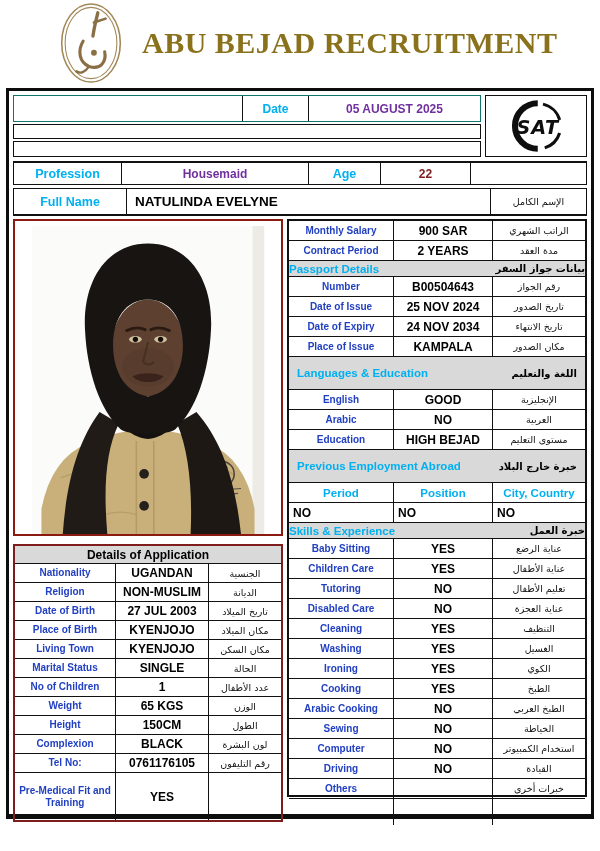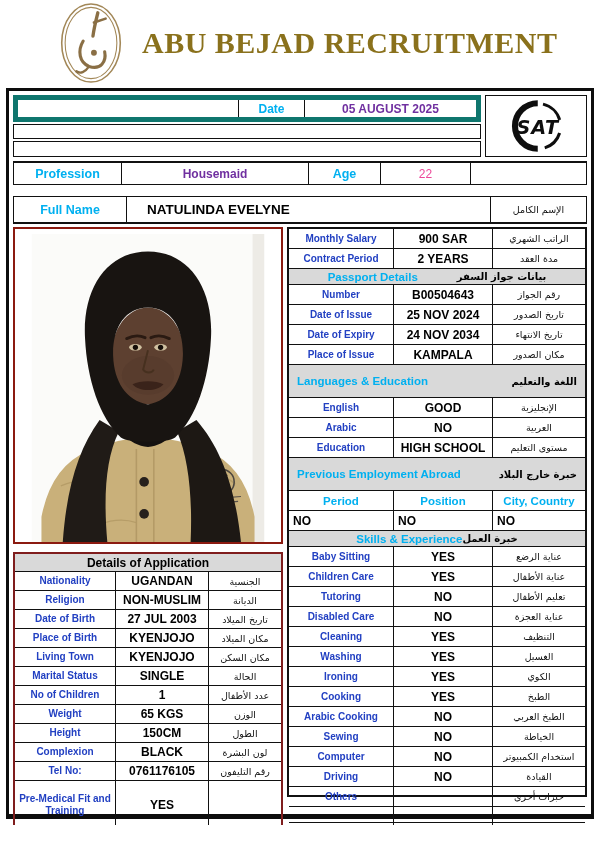--- a/index.html
+++ b/index.html
@@ -9,56 +9,56 @@
   
   .hdr{display:flex;align-items:center;gap:10px;height:86px;padding-left:50px}
   .hdr h1{font-family:"Liberation Serif",serif;font-weight:bold;font-size:30px;color:#8a711c;letter-spacing:.5px;white-space:nowrap}
 
   
   .form{position:absolute;left:6px;right:6px;top:88px;bottom:6px;border:3px solid #0d0d0d;border-bottom-width:5px;padding:4px;display:flex;flex-direction:column;background:#fff}
 
   
   .topwrap{display:flex;gap:4px}
   .topleft{flex:1;display:flex;flex-direction:column;gap:2px}
-  .rowA{display:grid;grid-template-columns:1fr 66px 172px;height:27px;border:5px solid #0f766e}
+  .rowA{display:grid;grid-template-columns:1fr 66px 172px;height:27px;border:1px solid #0f766e}
   .rowA .cell+.cell{border-left:1px solid #111}
   .rowB{height:15px;border:1px solid #111}
   .rowC{height:16px;border:1px solid #111}
   .satcell{width:102px;border:1px solid #111;display:flex;align-items:center;justify-content:center}
   .cell{display:flex;align-items:center;justify-content:center;text-align:center;overflow:hidden}
   .cyan{color:#00b0f0;font-weight:bold;font-size:12px}
   .purple{color:#7030a0;font-weight:bold;font-size:12px}
   .profrow{margin-top:4px;display:grid;grid-template-columns:107px 187px 72px 90px 1fr;height:24px;border:1px solid #111;border-top-width:2px}
   .profrow .cell+.cell{border-left:1px solid #111}
-  .namerow{margin-top:11px;display:grid;grid-template-columns:112px 1fr 96px;height:28px;border:1px solid #111;border-bottom-width:2px}
+  .namerow{margin-top:3px;display:grid;grid-template-columns:112px 1fr 96px;height:28px;border:1px solid #111;border-bottom-width:2px}
   .namerow .cell+.cell{border-left:1px solid #111}
   .big-cyan{color:#00b0f0;font-weight:bold;font-size:12.5px}
-  .blackval{color:#ec4899;font-weight:normal;font-size:12px}
-  .nameval{justify-content:flex-start;padding-left:20px;font-weight:bold;font-size:13.5px;color:#000}
+  .blackval{color:#7f1d1d;font-weight:bold;font-size:12px}
+  .nameval{justify-content:flex-start;padding-left:8px;font-weight:bold;font-size:13.5px;color:#000}
   .ar{font-family:"DejaVu Sans",sans-serif;font-size:9.5px;color:#111}
 
   
   .main{display:flex;margin-top:3px;flex:1;min-height:0}
   .leftcol{width:270px;margin-right:4px;display:flex;flex-direction:column}
   .photocell{height:322px;border:2px solid #8b1a10;background:#fff;display:flex;justify-content:center;padding-top:5px}
 
   
   .dtable{margin-top:8px;border:2px solid #7f1d1d}
   .dtitle{background:#d9d9d9;min-height:17px;display:flex;align-items:center;justify-content:center;font-weight:bold;font-size:12px;color:#000}
   .drow{display:grid;grid-template-columns:100px 93px 1fr;border-top:1px solid #111;min-height:19px}
   .drow.tall{min-height:48px}
   .drow .cell+.cell{border-left:1px solid #111}
 
   
   .itable{flex:1;border:2px solid #111;margin-bottom:13px;display:flex;flex-direction:column;min-width:0}
   .irow{display:grid;grid-template-columns:104px 99px 1fr;border-bottom:1px solid #111;min-height:20px}
   .irow:last-child{border-bottom:none}
   .irow .cell+.cell{border-left:1px solid #111}
   .irow.band{display:flex;align-items:center;background:#d9d9d9;min-height:16px}
-  .irow.bc{justify-content:center}
+  .irow.bc{justify-content:space-between}
   .irow.bs{justify-content:space-between;padding:16px 8px}
   .ben{color:#00b0f0;font-weight:bold;font-size:11.5px;white-space:nowrap}
   .bar{font-family:"DejaVu Sans",sans-serif;font-weight:bold;font-size:10px;color:#000}
   .lab{color:#2240c2;font-weight:bold;font-size:10px;line-height:1.15;padding:0 2px}
   .val{color:#000;font-weight:bold;font-size:12px}
   .chc{color:#00b0f0;font-weight:bold;font-size:11.5px}
   .cvc{font-weight:bold;font-size:12px;color:#000;justify-content:flex-start;padding-left:4px}
   .emp{min-height:16px}
   .irow.talle{flex:1;min-height:30px}
 </style>
@@ -269,21 +269,21 @@
             <div class="cell val">GOOD</div>
             <div class="cell ar" dir="rtl">الإنجليزية</div>
           </div>
           <div class="irow kv">
             <div class="cell lab">Arabic</div>
             <div class="cell val">NO</div>
             <div class="cell ar" dir="rtl">العربية</div>
           </div>
           <div class="irow kv">
             <div class="cell lab">Education</div>
-            <div class="cell val">HIGH SCHOOL</div>
+            <div class="cell val">HIGH BEJAD</div>
             <div class="cell ar" dir="rtl">مستوى التعليم</div>
           </div>
           <div class="irow band bs">
             <div class="ben" style="display: inline-block;">Previous Employment Abroad</div>
             <div class="bar" dir="rtl" style="display: inline-block;">خبرة خارج البلاد</div>
           </div>
           <div class="irow kv">
             <div class="cell chc">Period</div>
             <div class="cell chc">Position</div>
             <div class="cell chc">City,  Country</div>

